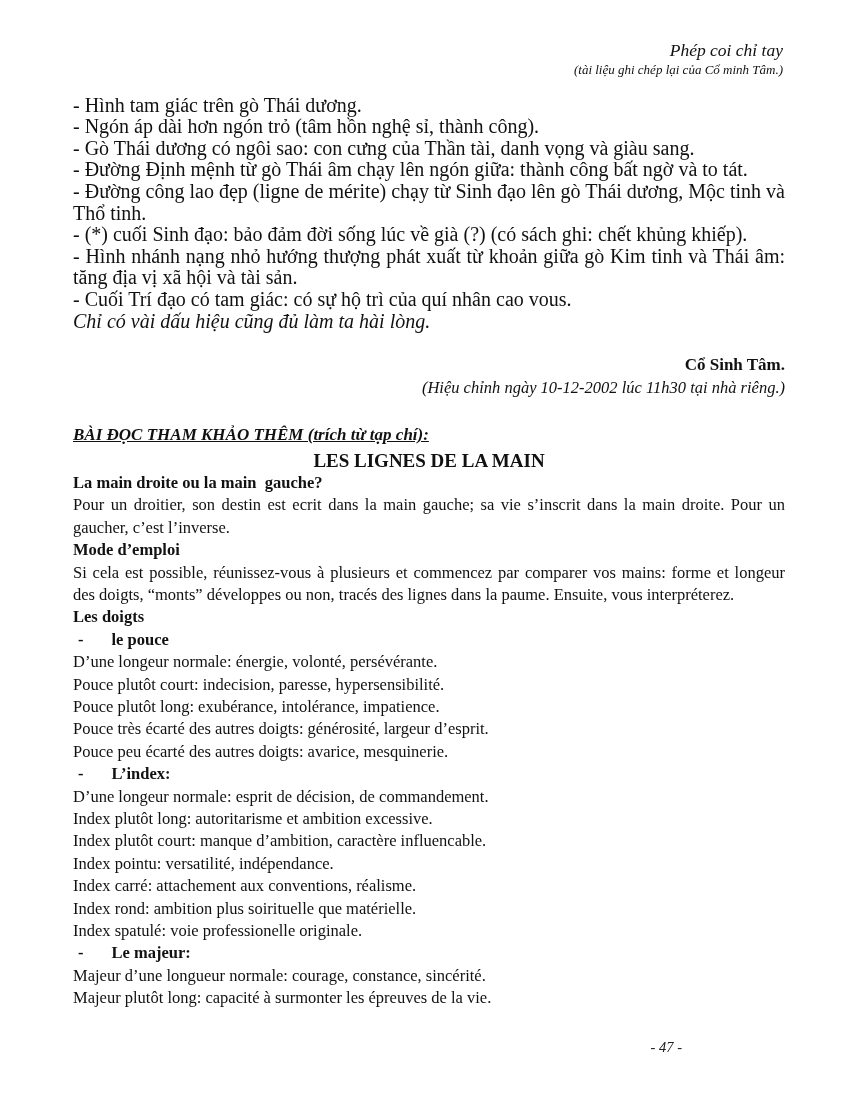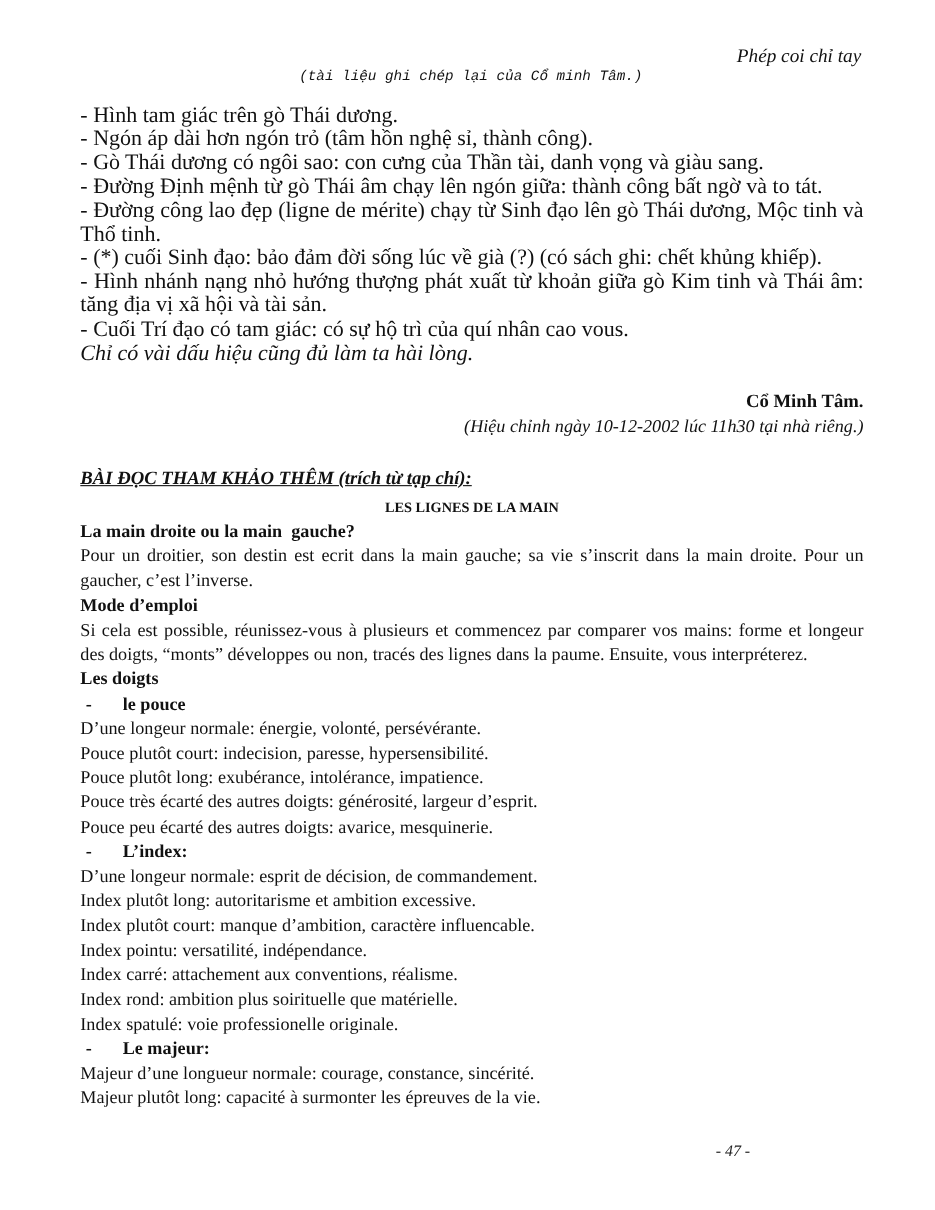--- a/index.html
+++ b/index.html
@@ -16,26 +16,25 @@
   }
   
   .page-header { line-height: 1.2; }
   .h-title {
     text-align: right;
     font-style: italic;
     font-size: 17.5px;
     padding-right: 2px;
   }
   .h-sub {
-    text-align: center;
+    text-align: right;
     font-style: italic;
     font-size: 13px;
     margin-top: 1px;
     padding-right: 2px;
-    font-family: Liberation Mono, monospace;
   }
   
   .notes {
     margin-top: 17px;
     font-size: 20px;
     line-height: 21.6px;
     text-align: justify;
   }
   .note { margin: 0; }
   .note.italic { font-style: italic; text-align: left; }
@@ -56,21 +55,21 @@
   .sec-heading {
     font-weight: bold;
     font-style: italic;
     text-decoration: underline;
     font-size: 17px;
     margin: 0;
   }
   .article-title {
     text-align: center;
     font-weight: bold;
-    font-size: 13px;
+    font-size: 19px;
     margin: 3px 0 0 0;
   }
   .subhead {
     font-weight: bold;
     margin: 0;
     white-space: pre-wrap;
   }
   .para {
     margin: 0;
     text-align: justify;
@@ -105,21 +104,21 @@
     <p class="note">- Gò Thái dương có ngôi sao: con cưng của Thần tài, danh vọng và giàu sang.</p>
     <p class="note">- Đường Định mệnh từ gò Thái âm chạy lên ngón giữa: thành công bất ngờ và to tát.</p>
     <p class="note">- Đường công lao đẹp (ligne de mérite) chạy từ Sinh đạo lên gò Thái dương, Mộc tinh và Thổ tinh.</p>
     <p class="note">- (*) cuối Sinh đạo: bảo đảm đời sống lúc về già (?) (có sách ghi: chết khủng khiếp).</p>
     <p class="note">- Hình nhánh nạng nhỏ hướng thượng phát xuất từ khoản giữa gò Kim tinh và Thái âm: tăng địa vị xã hội và tài sản.</p>
     <p class="note">- Cuối Trí đạo có tam giác: có sự hộ trì của quí nhân cao vous.</p>
     <p class="note italic">Chỉ có vài dấu hiệu cũng đủ làm ta hài lòng.</p>
   </section>
 
   <div class="signature">
-    <div class="sig-name">Cổ Minh Tâm.</div>
+    <div class="sig-name">Cổ Sinh Tâm.</div>
     <div class="sig-note">(Hiệu chỉnh ngày 10-12-2002 lúc 11h30 tại nhà riêng.)</div>
   </div>
 
   <section class="reading">
     <h2 class="sec-heading">BÀI ĐỌC THAM KHẢO THÊM (trích từ tạp chí):</h2>
     <h3 class="article-title">LES LIGNES DE LA MAIN</h3>
 
     <p class="subhead">La main droite ou la main  gauche?</p>
     <p class="para">Pour un droitier, son destin est ecrit dans la main gauche; sa vie s’inscrit dans la main droite. Pour un gaucher, c’est l’inverse.</p>
 

